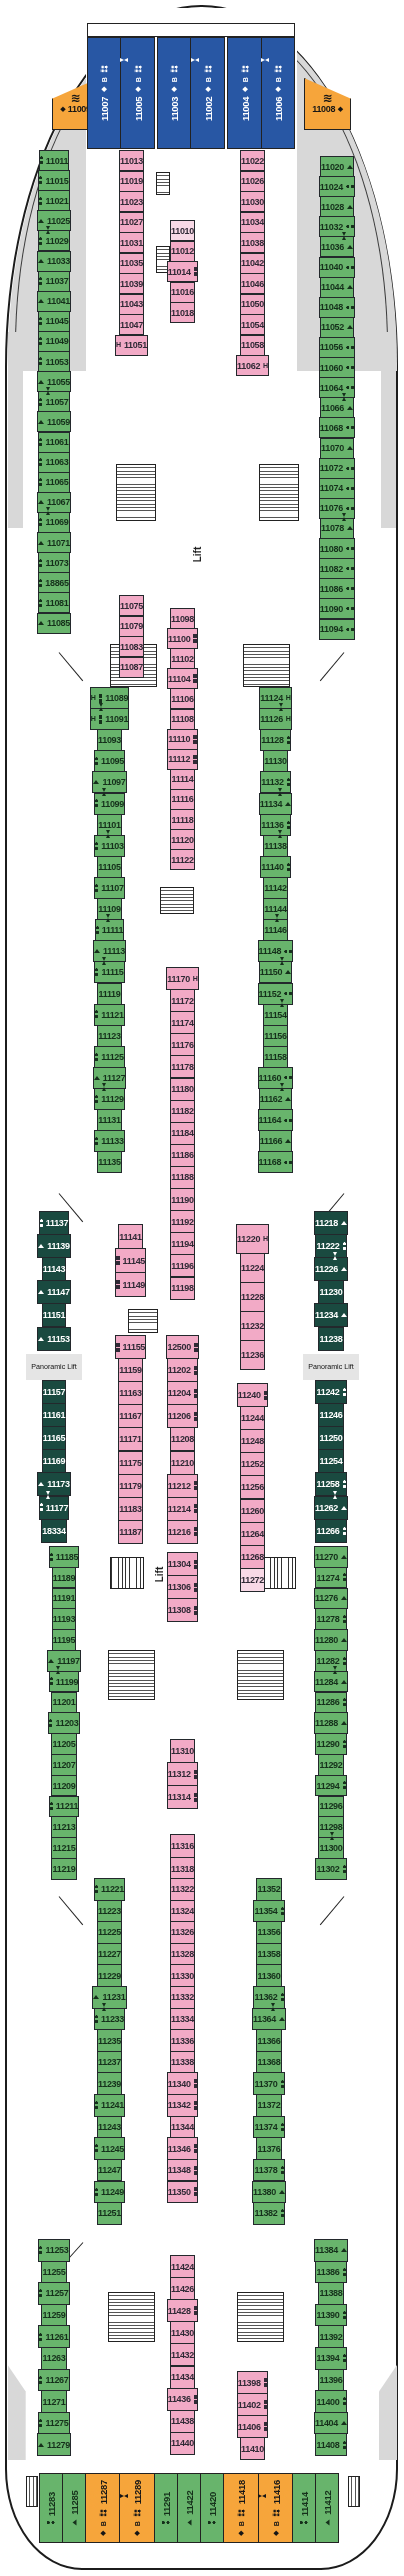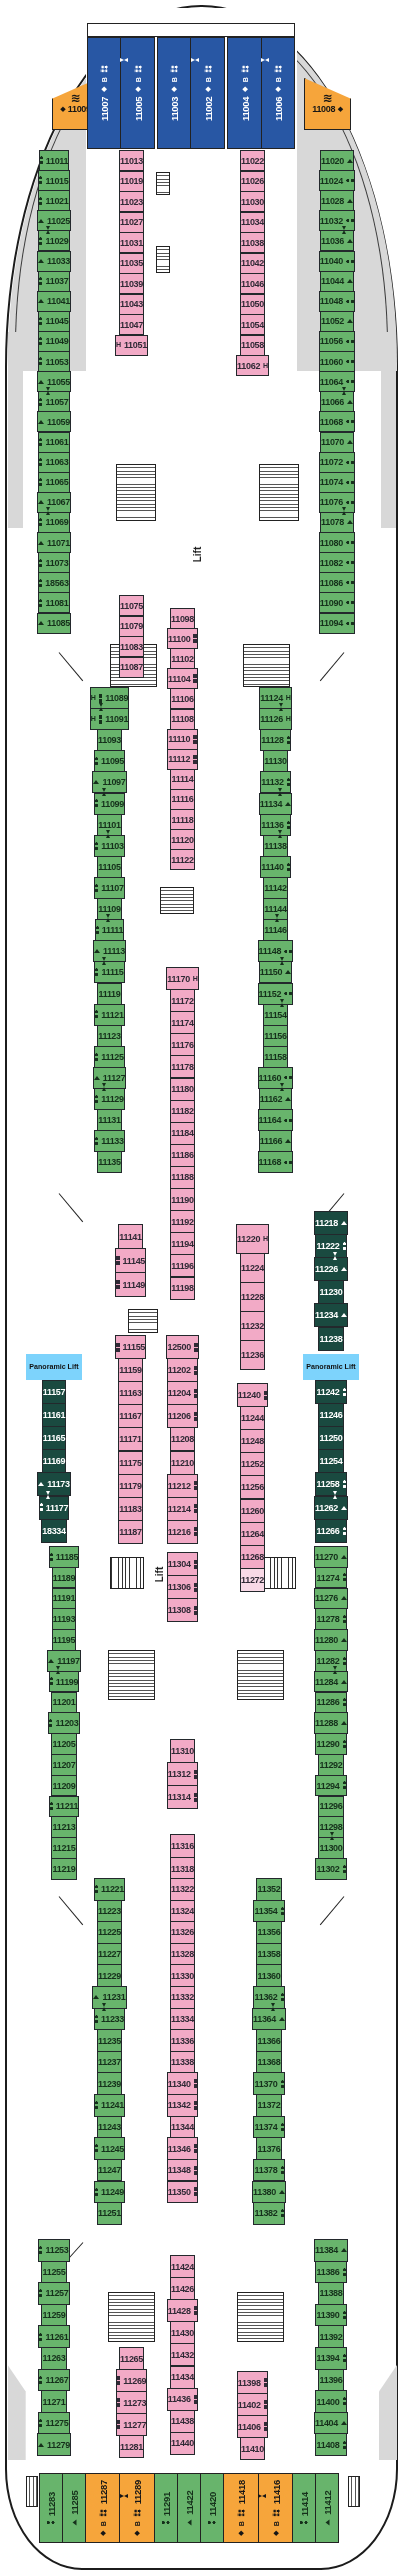--- a/index.html
+++ b/index.html
@@ -21,22 +21,22 @@
         border:1.2px solid #222;box-sizing:border-box;}
   .stairs{position:absolute;border:0.9px solid #222;box-sizing:border-box;
         background:repeating-linear-gradient(180deg,#fff 0 2.4px,#555 2.4px 3.3px);}
   .stairs.v{background:repeating-linear-gradient(90deg,#fff 0 2.4px,#555 2.4px 3.3px);}
   .shaft{position:absolute;border:0.9px solid #222;box-sizing:border-box;
         background:repeating-linear-gradient(90deg,#333 0 0.9px,#fff 0.9px 3.6px);}
   .diag{position:absolute;height:0;border-top:1.2px solid #222;transform-origin:left center;}
   .liftlab{position:absolute;display:flex;align-items:center;justify-content:center;
         color:#222;font-weight:700;font-size:10px;}
   .liftlab span{display:block;transform:rotate(-90deg);white-space:nowrap;}
-  .pano{position:absolute;width:56px;height:26px;background:#7dd3fc;display:flex;align-items:center;
-        justify-content:center;font-weight:700;font-size:7.1px;color:#111;text-align:center;}
+  .pano{position:absolute;width:56px;height:26px;background:#e5e5e5;display:flex;align-items:center;
+        justify-content:center;font-weight:400;font-size:7.1px;color:#111;text-align:center;}
   
   .col{position:absolute;display:flex;flex-direction:column;align-items:center;}
   .cabin{position:relative;display:flex;align-items:center;justify-content:center;gap:3px;
         height:var(--ch);flex:none;border:0.9px solid #23282c;box-sizing:border-box;
         font-weight:700;font-size:9px;letter-spacing:-0.3px;}
   .cabin + .cabin{margin-top:-0.9px;}
   .style-green .cabin{background:var(--green);color:#15301b;}
   .style-pink  .cabin{background:var(--pink);color:#302a36;}
   .style-pink  .cabin.light{background:var(--pink_light);}
   .style-dark  .cabin{background:var(--dark);color:#ffffff;}
@@ -63,21 +63,21 @@
   .conn{position:absolute;bottom:-5.3px;z-index:5;line-height:0;width:6px;height:10px;}
   .conn::before{content:"";display:block;width:0;height:0;margin:0 auto;
        border-left:2.4px solid transparent;border-right:2.4px solid transparent;border-top:4.2px solid;}
   .conn::after{content:"";display:block;width:0;height:0;margin:0 auto;
        border-left:2.4px solid transparent;border-right:2.4px solid transparent;border-bottom:4.2px solid;}
   .side-left  .conn{left:7.1px;}
   .side-right .conn{right:7.1px;}
   .conn.vr{left:auto;right:-6px;bottom:auto;top:16.6px;transform:rotate(90deg);}
   
   .c-gtl {left:26px; top:150px; width:56px;--ch:21px}
-  .c-gtr {left:303px;top:150px; width:68px;--ch:21px}
+  .c-gtr {left:303px;top:156px; width:68px;--ch:21px}
   .c-ptl1{left:107px;top:150px; width:49px;--ch:21.4px}
   .c-ptl2{left:107px;top:595px;width:49px;--ch:21.4px}
   .c-ptc1{left:159px;top:220px; width:47px;--ch:21.4px}
   .c-ptc2{left:159px;top:608px;width:47px;--ch:21px}
   .c-ptr1{left:228px;top:150px; width:49px;--ch:21.4px}
   .c-gml {left:82px;top:687px;width:55px;--ch:22px}
   .c-gmr {left:248px;top:687px;width:55px;--ch:22px}
   .c-pmc1{left:159px;top:967px;width:47px;--ch:23px}
   .c-pmc2{left:159px;top:1335px;width:47px;--ch:24px}
   .c-pml1{left:106px;top:1224px;width:49px;--ch:25px}
@@ -411,21 +411,21 @@
       <div class="cabin">
         <span class="ico tri"></span>
         <span class="num">11071</span>
       </div>
       <div class="cabin">
         <span class="ico d2v"></span>
         <span class="num">11073</span>
       </div>
       <div class="cabin">
         <span class="ico d2v"></span>
-        <span class="num">18563</span>
+        <span class="num">18865</span>
       </div>
       <div class="cabin">
         <span class="ico d2v"></span>
         <span class="num">11081</span>
       </div>
       <div class="cabin">
         <span class="ico tri"></span>
         <span class="num">11085</span>
       </div>
     </div>
@@ -570,20 +570,38 @@
       <div class="cabin">
         <span class="num">11079</span>
       </div>
       <div class="cabin">
         <span class="num">11083</span>
       </div>
       <div class="cabin">
         <span class="num">11087</span>
       </div>
     </div>
+    <div class="col c-ptc1 style-pink side-right">
+      <div class="cabin light">
+        <span class="num">11010</span>
+      </div>
+      <div class="cabin">
+        <span class="num">11012</span>
+      </div>
+      <div class="cabin">
+        <span class="num">11014</span>
+        <span class="ico sq2"></span>
+      </div>
+      <div class="cabin">
+        <span class="num">11016</span>
+      </div>
+      <div class="cabin">
+        <span class="num">11018</span>
+      </div>
+    </div>
     <div class="col c-ptc2 style-pink side-right">
       <div class="cabin">
         <span class="num">11098</span>
       </div>
       <div class="cabin">
         <span class="num">11100</span>
         <span class="ico sq2"></span>
       </div>
       <div class="cabin">
         <span class="num">11102</span>
@@ -1013,20 +1031,44 @@
       <div class="cabin">
         <span class="num">11264</span>
       </div>
       <div class="cabin">
         <span class="num">11268</span>
       </div>
       <div class="cabin light">
         <span class="num">11272</span>
       </div>
     </div>
+    <div class="col c-dkl style-dark side-left">
+      <div class="cabin">
+        <span class="ico d2v"></span>
+        <span class="num">11137</span>
+      </div>
+      <div class="cabin">
+        <span class="ico tri"></span>
+        <span class="num">11139</span>
+      </div>
+      <div class="cabin">
+        <span class="num">11143</span>
+      </div>
+      <div class="cabin">
+        <span class="ico tri"></span>
+        <span class="num">11147</span>
+      </div>
+      <div class="cabin">
+        <span class="num">11151</span>
+      </div>
+      <div class="cabin">
+        <span class="ico tri"></span>
+        <span class="num">11153</span>
+      </div>
+    </div>
     <div class="col c-dkl2 style-dark side-left">
       <div class="cabin">
         <span class="num">11157</span>
       </div>
       <div class="cabin">
         <span class="num">11161</span>
       </div>
       <div class="cabin">
         <span class="num">11165</span>
       </div>
@@ -1493,40 +1535,20 @@
         <span class="num">11400</span>
         <span class="ico d2v"></span>
       </div>
       <div class="cabin">
         <span class="num">11404</span>
         <span class="ico tri"></span>
       </div>
       <div class="cabin">
         <span class="num">11408</span>
         <span class="ico d2v"></span>
-      </div>
-    </div>
-    <div class="col c-pal style-pink side-left">
-      <div class="cabin">
-        <span class="num">11265</span>
-      </div>
-      <div class="cabin">
-        <span class="ico sq2"></span>
-        <span class="num">11269</span>
-      </div>
-      <div class="cabin">
-        <span class="ico sq2"></span>
-        <span class="num">11273</span>
-      </div>
-      <div class="cabin">
-        <span class="ico sq2"></span>
-        <span class="num">11277</span>
-      </div>
-      <div class="cabin">
-        <span class="num">11281</span>
       </div>
     </div>
     <div class="col c-pac style-pink side-right">
       <div class="cabin">
         <span class="num">11424</span>
       </div>
       <div class="cabin">
         <span class="num">11426</span>
       </div>
       <div class="cabin">

